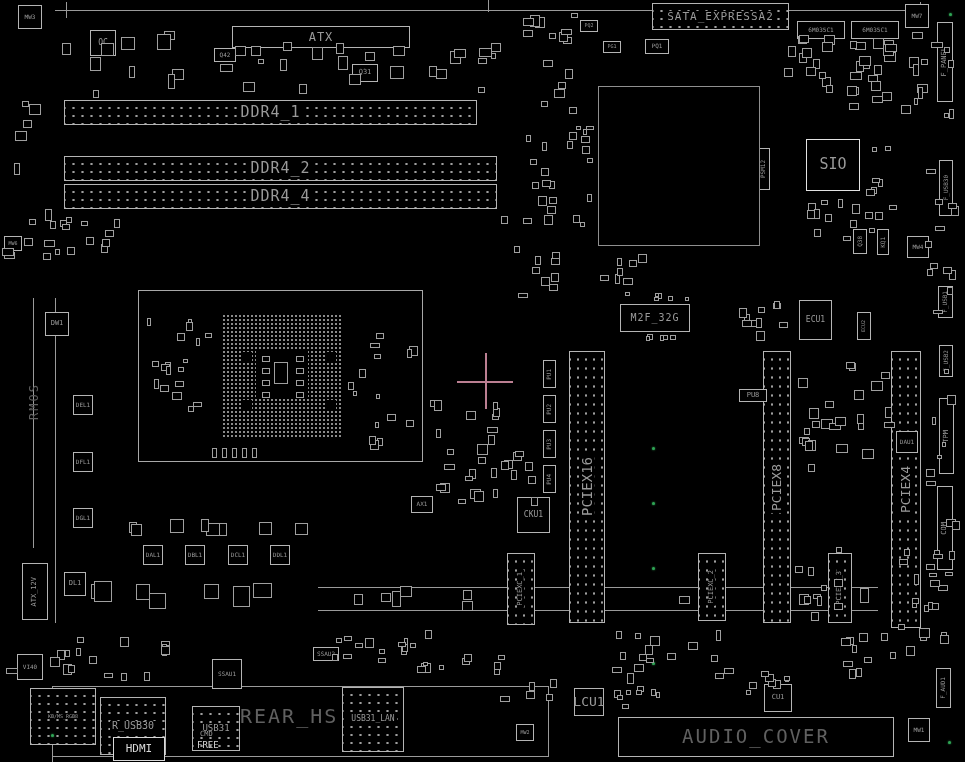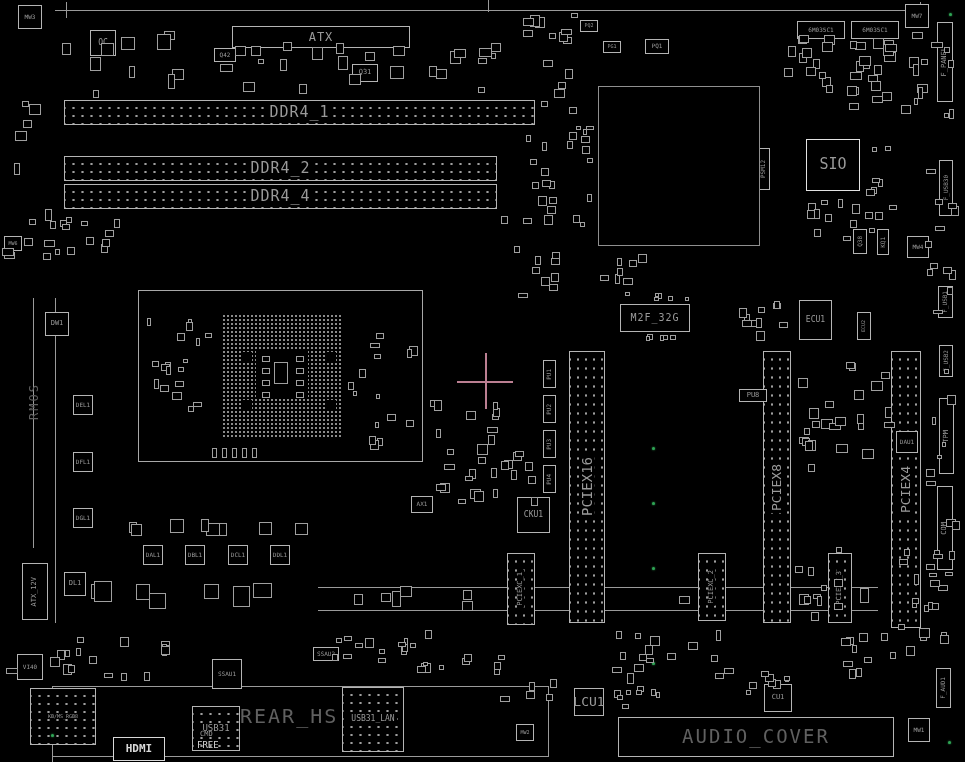--- a/index.html
+++ b/index.html
@@ -32,29 +32,32 @@
     <div class="abs vline" style="left: 55px; top: 298px; width: 1px; height: 325px;"></div>
     <div class="abs hline" style="left: 318px; top: 587px; width: 560px; height: 1px;"></div>
     <div class="abs hline" style="left: 318px; top: 610px; width: 560px; height: 1px;"></div>
     <div class="abs vline" style="left: 52px; top: 686px; width: 1px; height: 76px;"></div>
     <div class="abs hline" style="left: 52px; top: 686px; width: 496px; height: 1px;"></div>
     <div class="abs vline" style="left: 548px; top: 686px; width: 1px; height: 71px;"></div>
     <div class="abs hline" style="left: 52px; top: 756px; width: 496px; height: 1px;"></div>
     <div class="abs outline ctr" style="left: 232px; top: 26px; width: 178px; height: 22px;">
       <span class="lbl" style="font-size: 12px; letter-spacing: 1px;">ATX</span>
     </div>
-    <div class="abs outline dots ctr" style="left: 64px; top: 100px; width: 471px; height: 25px;">
+    <div class="abs outline dots ctr" style="left: 64px; top: 100px; width: 413px; height: 25px;">
       <span class="lbl" style="font-size: 15px; letter-spacing: 1px;">DDR4_1</span>
     </div>
     <div class="abs outline dots ctr" style="left: 64px; top: 156px; width: 433px; height: 25px;">
       <span class="lbl" style="font-size: 15px; letter-spacing: 1px;">DDR4_2</span>
     </div>
     <div class="abs outline dots ctr" style="left: 64px; top: 184px; width: 433px; height: 25px;">
       <span class="lbl" style="font-size: 15px; letter-spacing: 1px;">DDR4_4</span>
     </div>
+    <div class="abs outline dots ctr" style="left: 652px; top: 3px; width: 137px; height: 27px;">
+      <span class="lbl" style="font-size: 11px; letter-spacing: 1px;">SATA_EXPRESSA2</span>
+    </div>
     <div class="abs outline ctr" style="left: 620px; top: 304px; width: 70px; height: 28px;">
       <span class="lbl" style="font-size: 10px; letter-spacing: 1px;">M2F_32G</span>
     </div>
     <div class="abs outline dots ctr" style="left: 569px; top: 351px; width: 36px; height: 272px; background-size: 8px 9px;">
       <span class="lbl vtext" style="font-size: 14px; padding: 2px 0px;">PCIEX16</span>
     </div>
     <div class="abs outline dots ctr" style="left: 763px; top: 351px; width: 28px; height: 272px; background-size: 8px 9px;">
       <span class="lbl vtext" style="font-size: 13px; padding: 2px 0px;">PCIEX8</span>
     </div>
     <div class="abs outline dots ctr" style="left: 891px; top: 351px; width: 30px; height: 277px; background-size: 8px 9px;">
@@ -218,21 +221,24 @@
     </div>
     <div class="abs outline ctr" style="left: 853px; top: 229px; width: 14px; height: 25px;">
       <span class="lbl vtext" style="font-size: 6px; background: transparent; padding: 0px;">Q38</span>
     </div>
     <div class="abs outline ctr" style="left: 857px; top: 312px; width: 14px; height: 28px;">
       <span class="lbl vtext" style="font-size: 5px; background: transparent; padding: 0px;">ECU2</span>
     </div>
     <div class="abs outline dots ctr" style="left: 30px; top: 688px; width: 66px; height: 57px;">
       <span class="lbl" style="font-size: 5px;">KB/MS_RGB8</span>
     </div>
-    <div class="abs outline ctr" style="left: 113px; top: 737px; width: 52px; height: 24px; border-color: rgb(216, 216, 216); font-weight: bold;">
+    <div class="abs outline dots ctr" style="left: 100px; top: 697px; width: 66px; height: 58px;">
+      <span class="lbl" style="font-size: 10px;">R_USB30</span>
+    </div>
+    <div class="abs outline ctr" style="left: 113px; top: 737px; width: 52px; height: 24px; border-color: rgb(216, 216, 216);">
       <span class="lbl" style="font-size: 11px; color: rgb(216, 216, 216);">HDMI</span>
     </div>
     <div class="abs outline dots ctr" style="left: 192px; top: 706px; width: 48px; height: 45px;">
       <span class="lbl" style="font-size: 9px;">USB31</span>
     </div>
     <div class="abs outline dots ctr" style="left: 342px; top: 687px; width: 62px; height: 65px;">
       <span class="lbl" style="font-size: 8px;">USB31_LAN</span>
     </div>
     <div class="abs outline ctr" style="left: 618px; top: 717px; width: 276px; height: 40px;">
       <span class="lbl" style="font-size: 19px; color: rgb(96, 96, 96); letter-spacing: 2px; background: transparent;">AUDIO_COVER</span>

